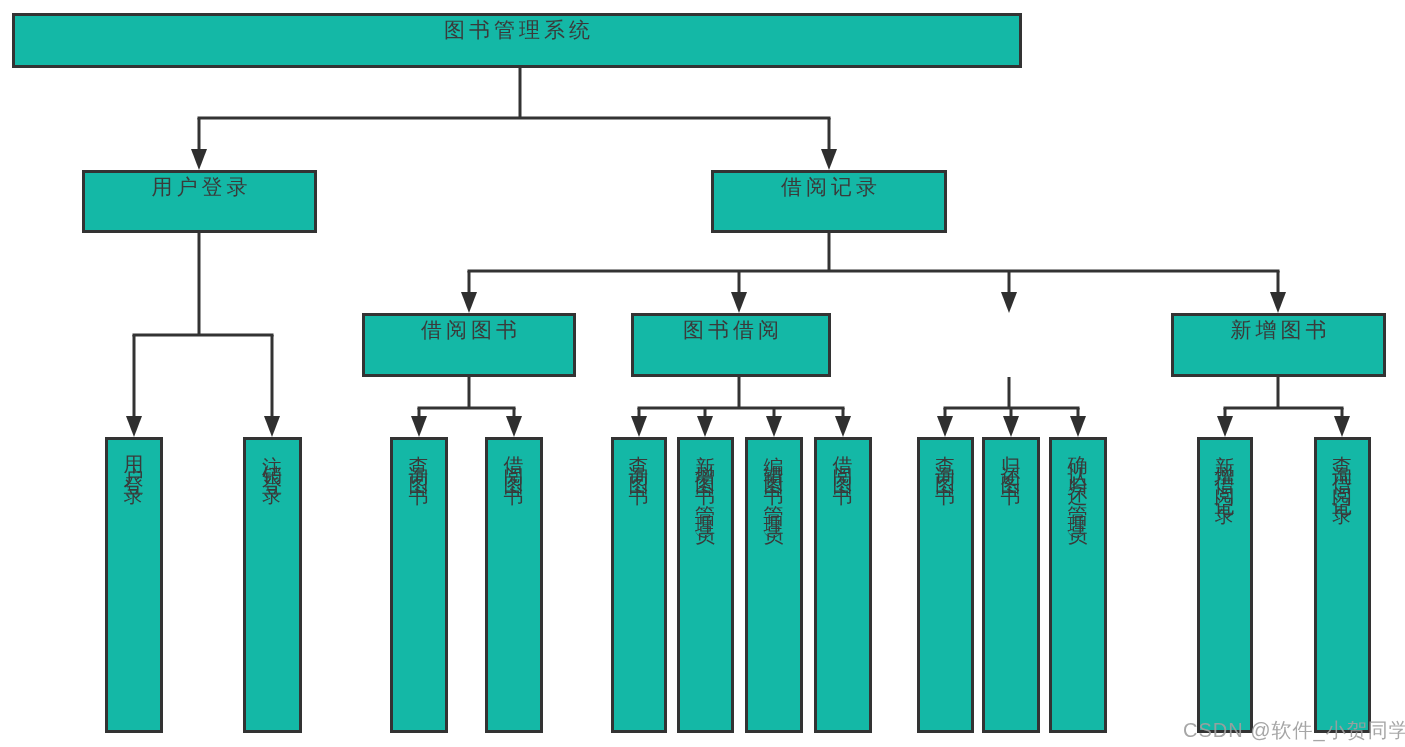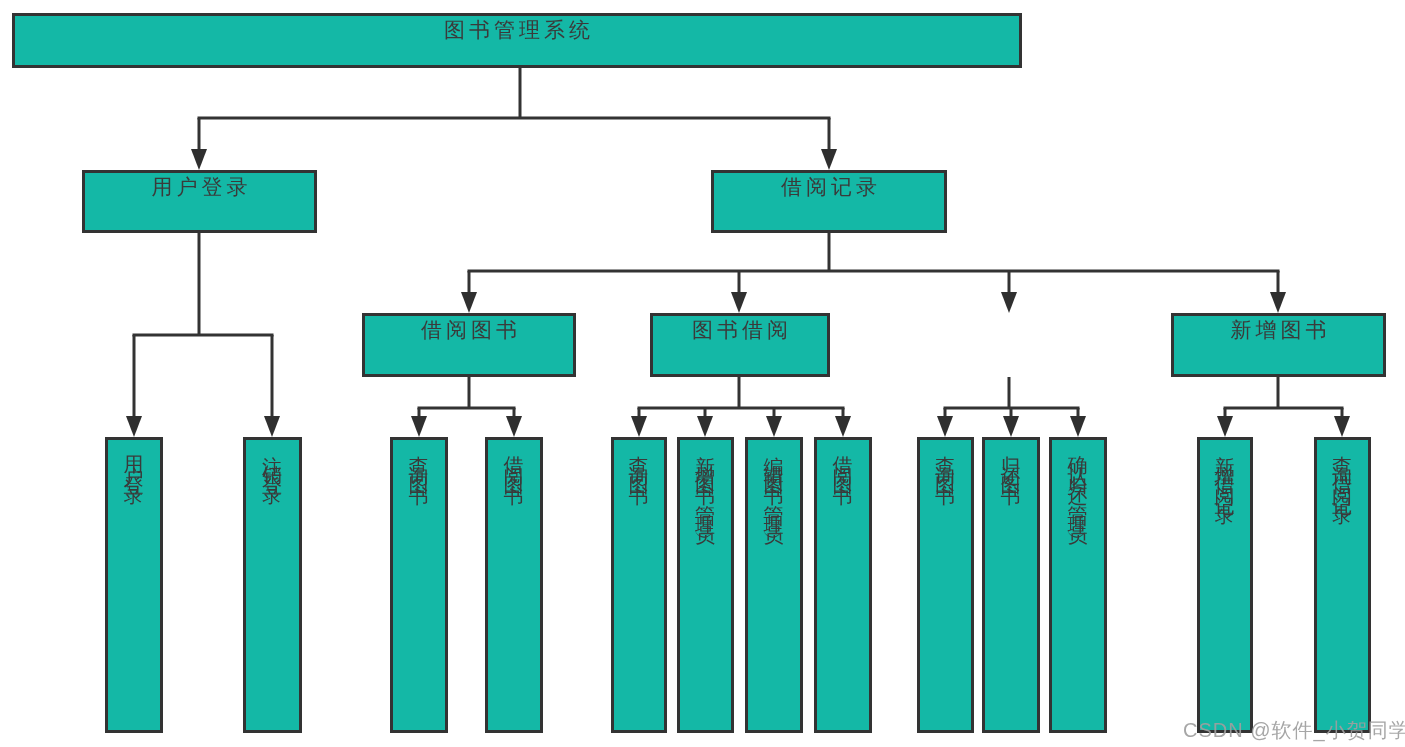--- a/index.html
+++ b/index.html
@@ -50,21 +50,21 @@
     color: rgba(158, 158, 158, 0.92);
     letter-spacing: 1px;
     white-space: nowrap;
     z-index: 5;
   }
   
   .b-root  { left: 12px;   top: 13px;  width: 1010px; height: 55px; }
   .b-l2a   { left: 82px;   top: 170px; width: 235px;  height: 63px; }
   .b-l2b   { left: 711px;  top: 170px; width: 236px;  height: 63px; }
   .b-l3a   { left: 362px;  top: 313px; width: 214px;  height: 64px; }
-  .b-l3b   { left: 631px;  top: 313px; width: 180px;  height: 64px; margin-left: 19px; }
+  .b-l3b   { left: 631px;  top: 313px; width: 200px;  height: 64px; }
   .b-l3c   { left: 902px;  top: 313px; width: 215px;  height: 64px; }
   .b-l3d   { left: 1171px; top: 313px; width: 215px;  height: 64px; }
   .leaf    { top: 437px; height: 296px; }
   .f1  { left: 105px;  width: 58px; }
   .f2  { left: 243px;  width: 59px; }
   .f3  { left: 390px;  width: 58px; }
   .f4  { left: 485px;  width: 58px; }
   .f5  { left: 611px;  width: 56px; }
   .f6  { left: 677px;  width: 57px; }
   .f7  { left: 745px;  width: 58px; }

